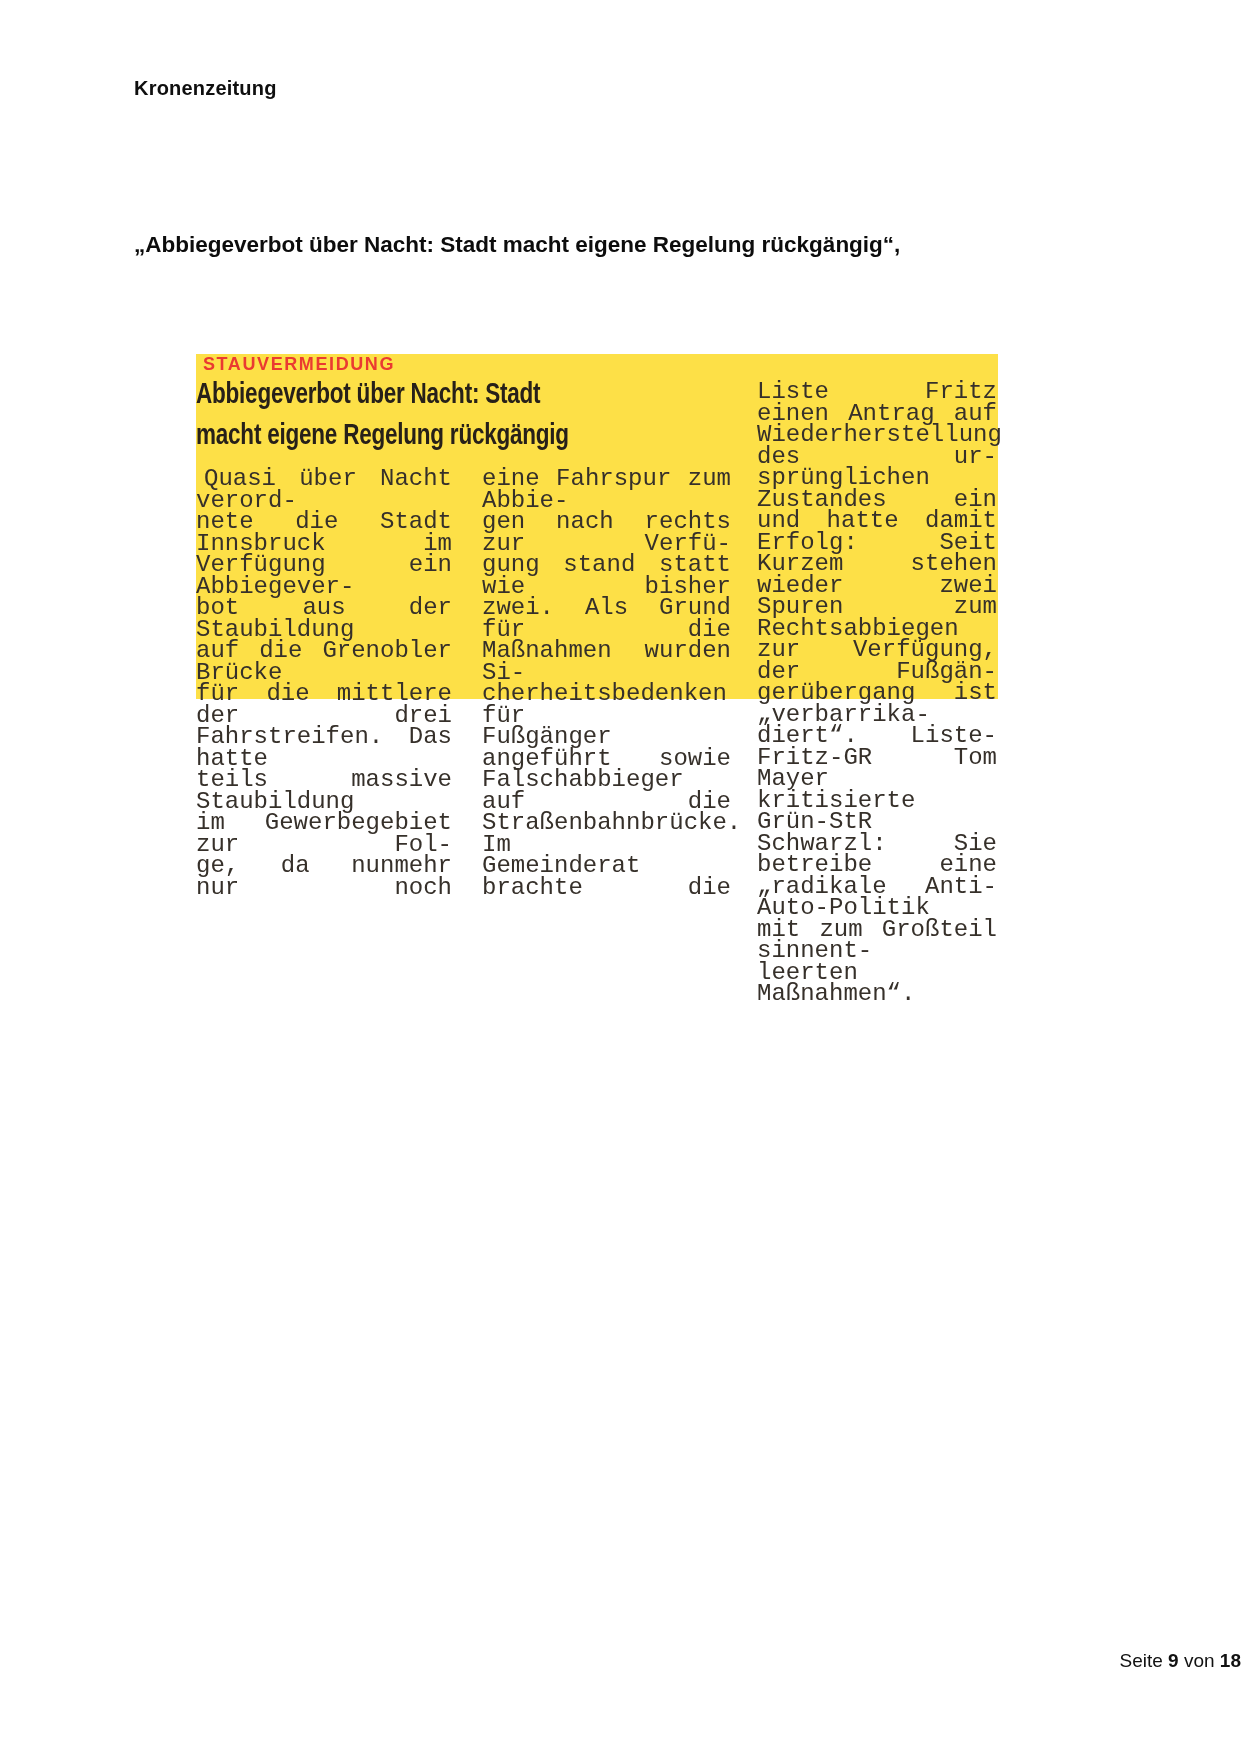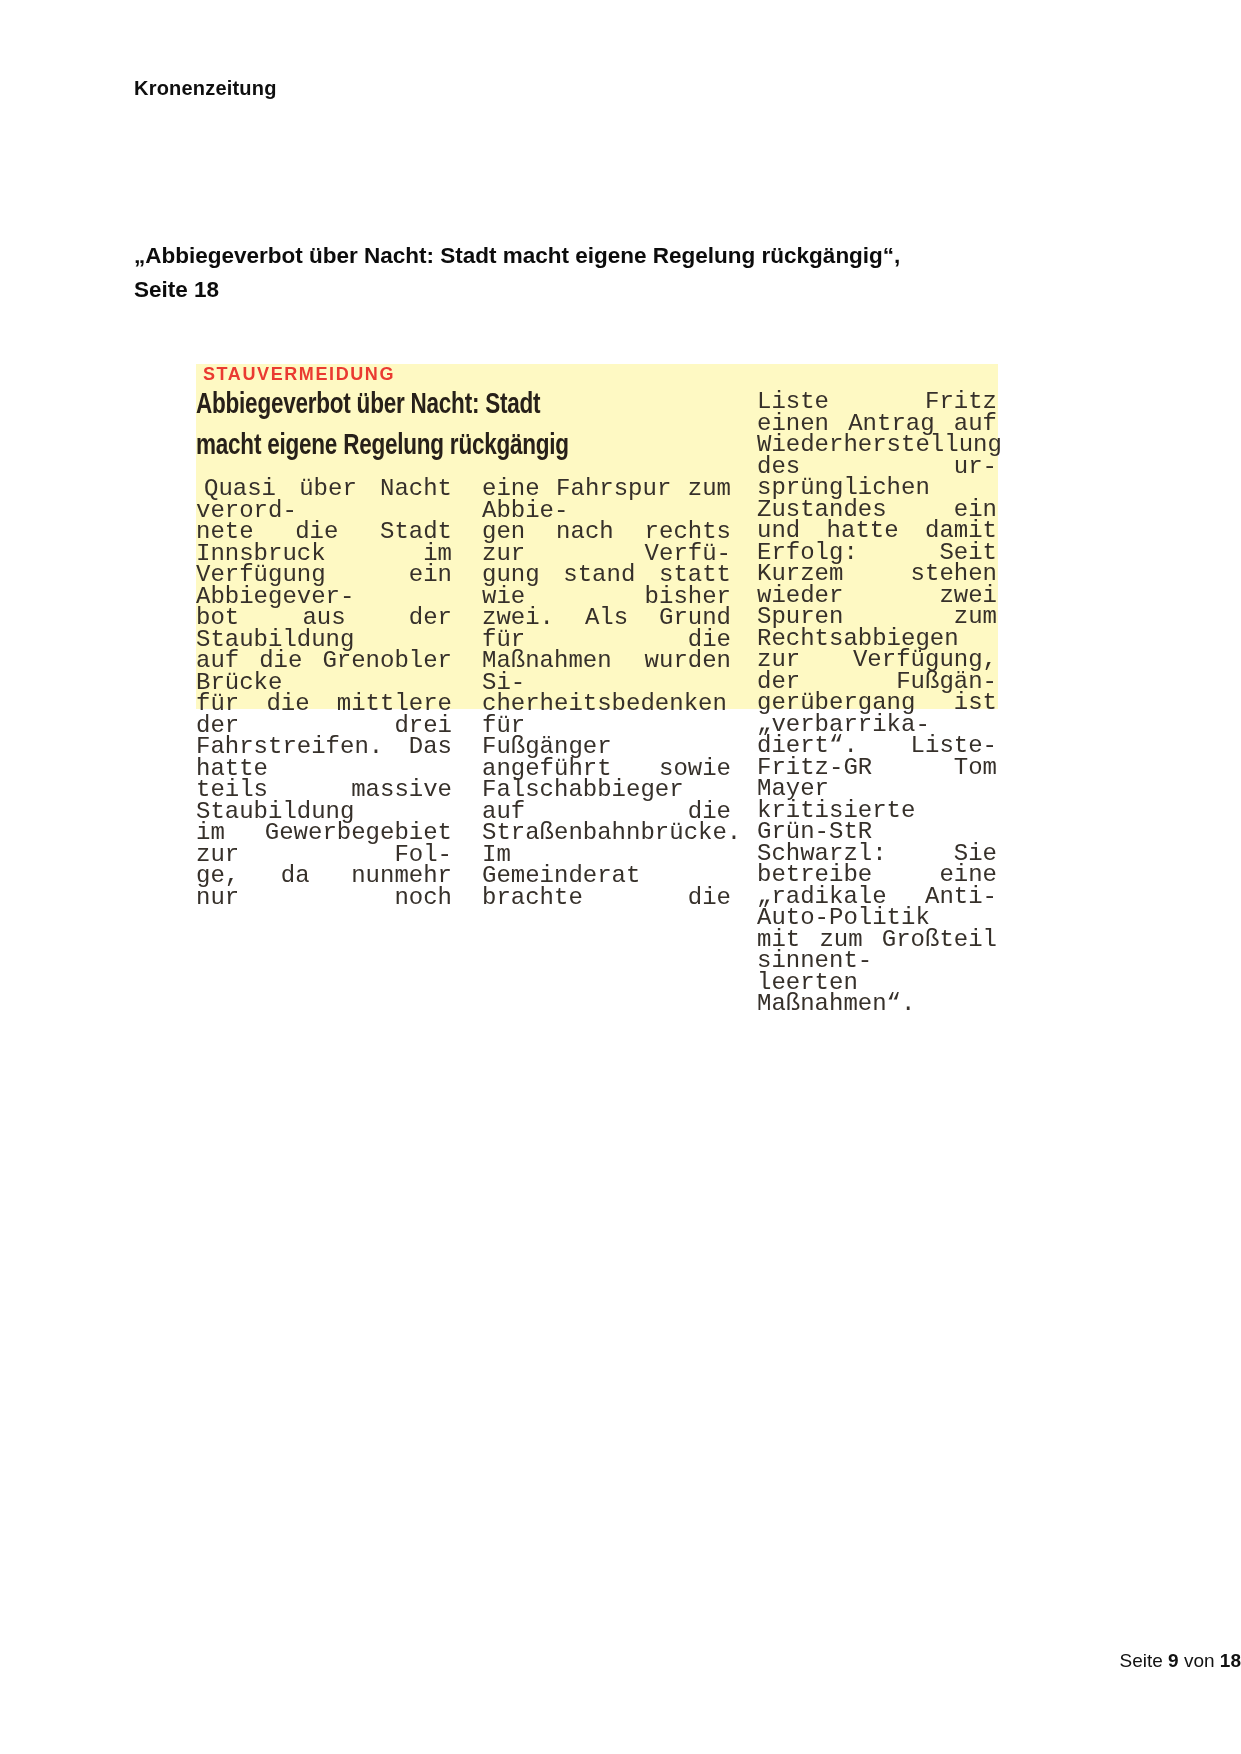--- a/index.html
+++ b/index.html
@@ -12,27 +12,27 @@
   .page { position: relative; width: 1241px; height: 1754px; overflow: hidden; background: #fff; }
 
   .masthead {
     position: absolute; left: 134px; top: 77px;
     font-size: 20px; font-weight: bold; color: #0f0f0f;
     letter-spacing: 0.2px;
   }
 
   .doc-title {
     position: absolute; left: 134px; top: 228px; width: 960px;
-    font-size: 22.5px; font-weight: bold; line-height: 34px; color: #0c0c0c; margin-top: 11px;
+    font-size: 22.5px; font-weight: bold; line-height: 34px; color: #0c0c0c;
   }
 
   
   .clipping {
-    position: absolute; left: 196px; top: 364px; width: 802px; height: 345px;
-    background: #fef9c3;
+    position: absolute; left: 196px; top: 354px; width: 802px; height: 345px;
+    background: #fde047;
   }
   .kicker {
     position: absolute; left: 7px; top: 0;
     font-size: 18px; font-weight: bold; letter-spacing: 1.6px;
     color: #ea3a31;
   }
   .headline {
     position: absolute; left: 0; top: 18px;
     font-weight: bold; font-size: 30px; line-height: 41px;
     color: #272019; letter-spacing: -0.3px;
@@ -60,21 +60,20 @@
 </style>
 </head>
 <body>
 
 <div class="page">
 
   <div class="masthead">Kronenzeitung</div>
 
   <div class="doc-title">
     <div>„Abbiegeverbot über Nacht: Stadt macht eigene Regelung rückgängig“,</div>
-    <div>Seite 18</div>
   </div>
 
   <div class="clipping">
 
     <div class="kicker">STAUVERMEIDUNG</div>
 
     <div class="headline">
       <span class="hl">Abbiegeverbot über Nacht: Stadt</span>
       <span class="hl">macht eigene Regelung rückgängig</span>
     </div>

